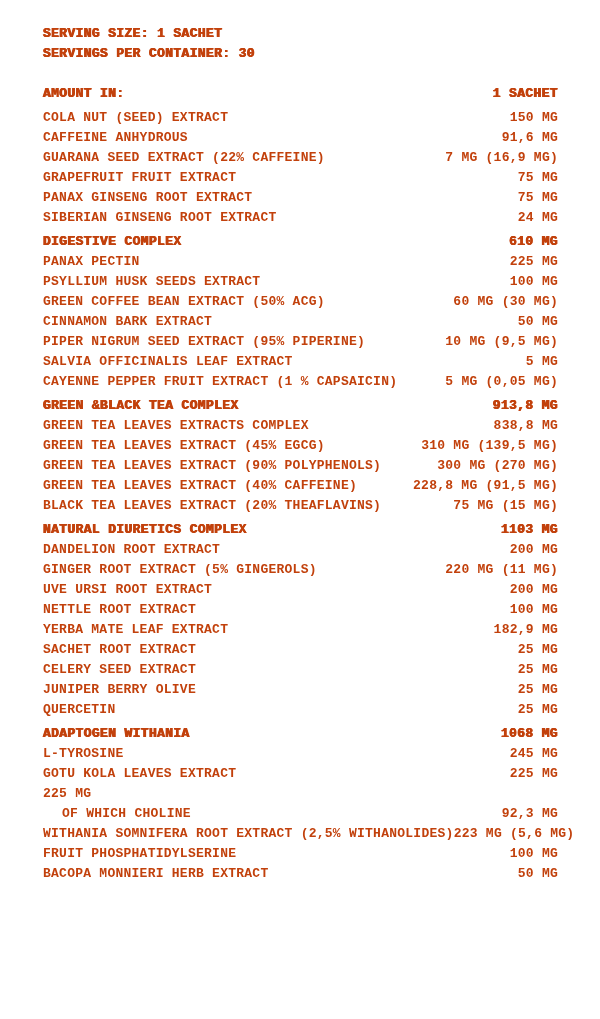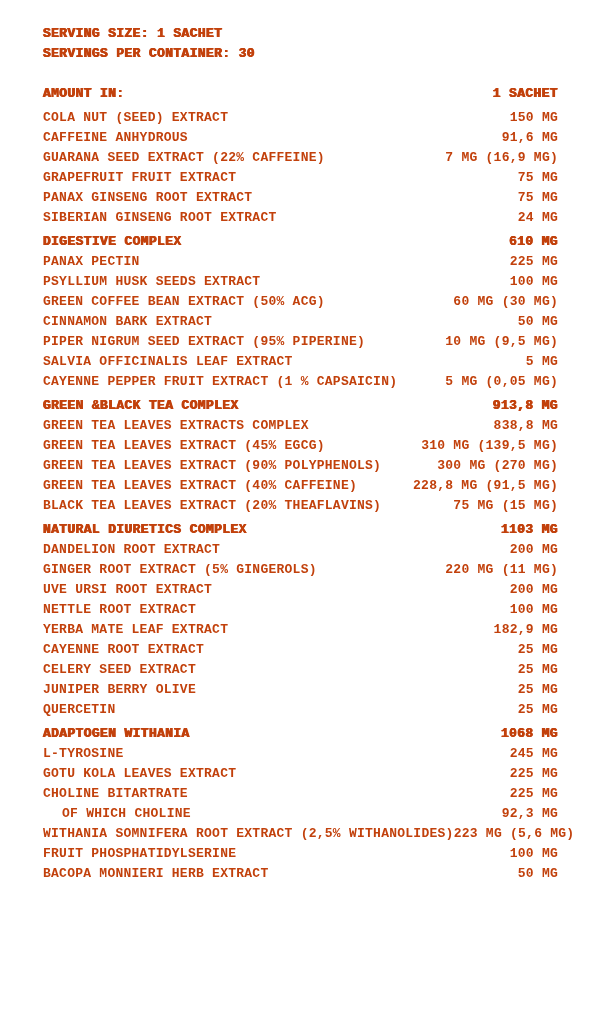--- a/index.html
+++ b/index.html
@@ -198,21 +198,21 @@
     <span class="name">NETTLE ROOT EXTRACT</span>
     <span class="amount">100 MG</span>
   </div>
 
   <div class="line">
     <span class="name">YERBA MATE LEAF EXTRACT</span>
     <span class="amount">182,9 MG</span>
   </div>
 
   <div class="line">
-    <span class="name">CAYENNE ROOT EXTRACT</span>
+    <span class="name">SACHET ROOT EXTRACT</span>
     <span class="amount">25 MG</span>
   </div>
 
   <div class="line">
     <span class="name">CELERY SEED EXTRACT</span>
     <span class="amount">25 MG</span>
   </div>
 
   <div class="line">
     <span class="name">JUNIPER BERRY OLIVE</span>
@@ -236,21 +236,20 @@
     <span class="name">L-TYROSINE</span>
     <span class="amount">245 MG</span>
   </div>
 
   <div class="line">
     <span class="name">GOTU KOLA LEAVES EXTRACT</span>
     <span class="amount">225 MG</span>
   </div>
 
   <div class="line">
-    <span class="name">CHOLINE BITARTRATE</span>
     <span class="amount">225 MG</span>
   </div>
 
   <div class="line">
     <span class="name indent">OF WHICH CHOLINE</span>
     <span class="amount">92,3 MG</span>
   </div>
 
   <div class="line">
     <span class="name">WITHANIA SOMNIFERA ROOT EXTRACT (2,5% WITHANOLIDES)</span>

